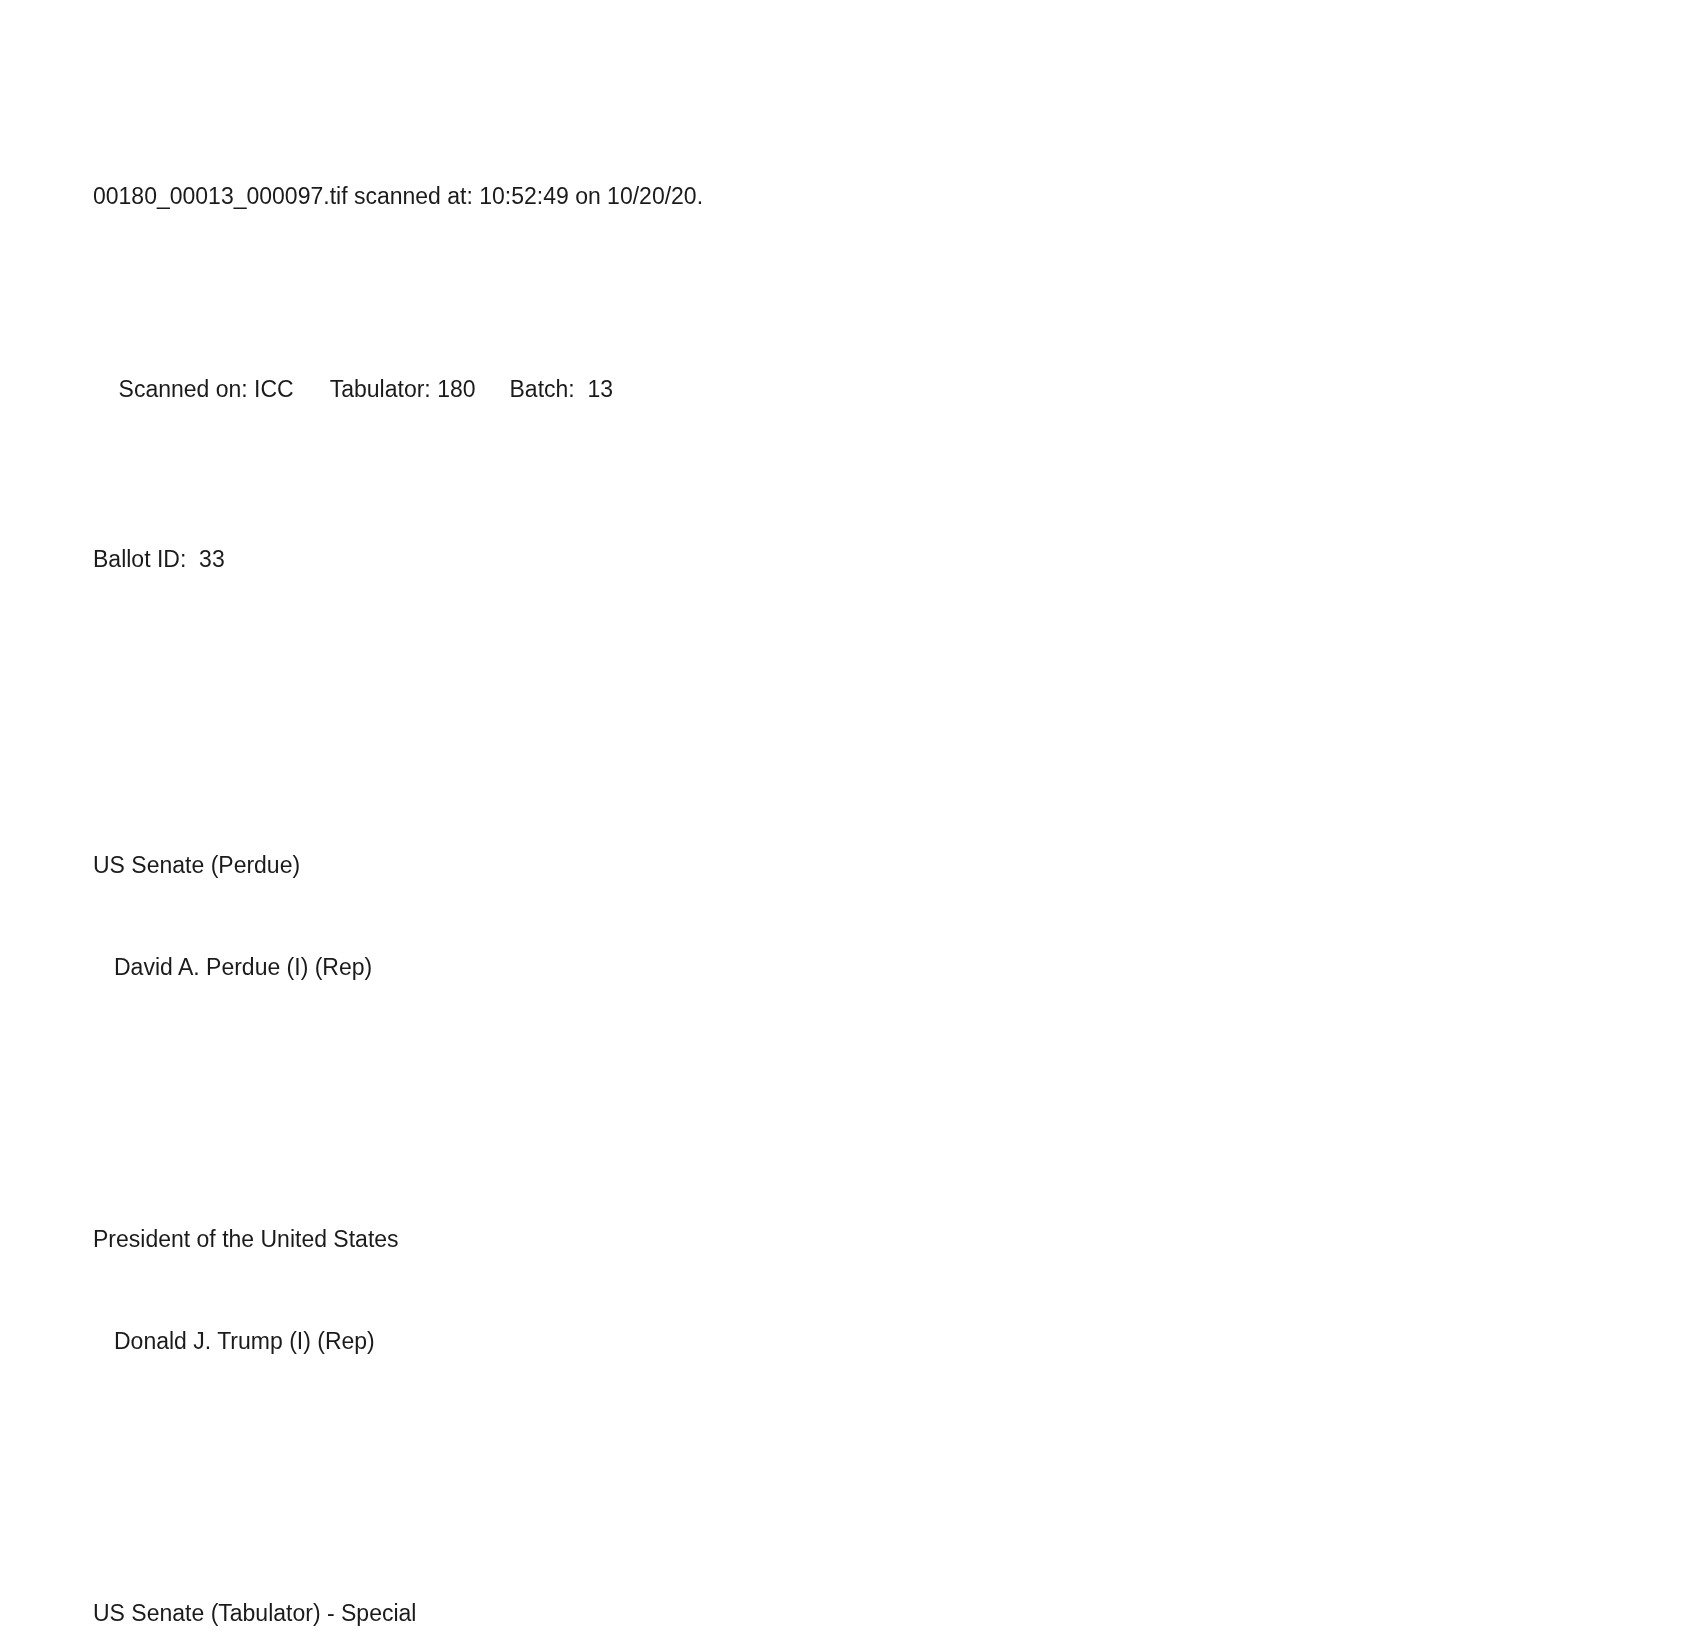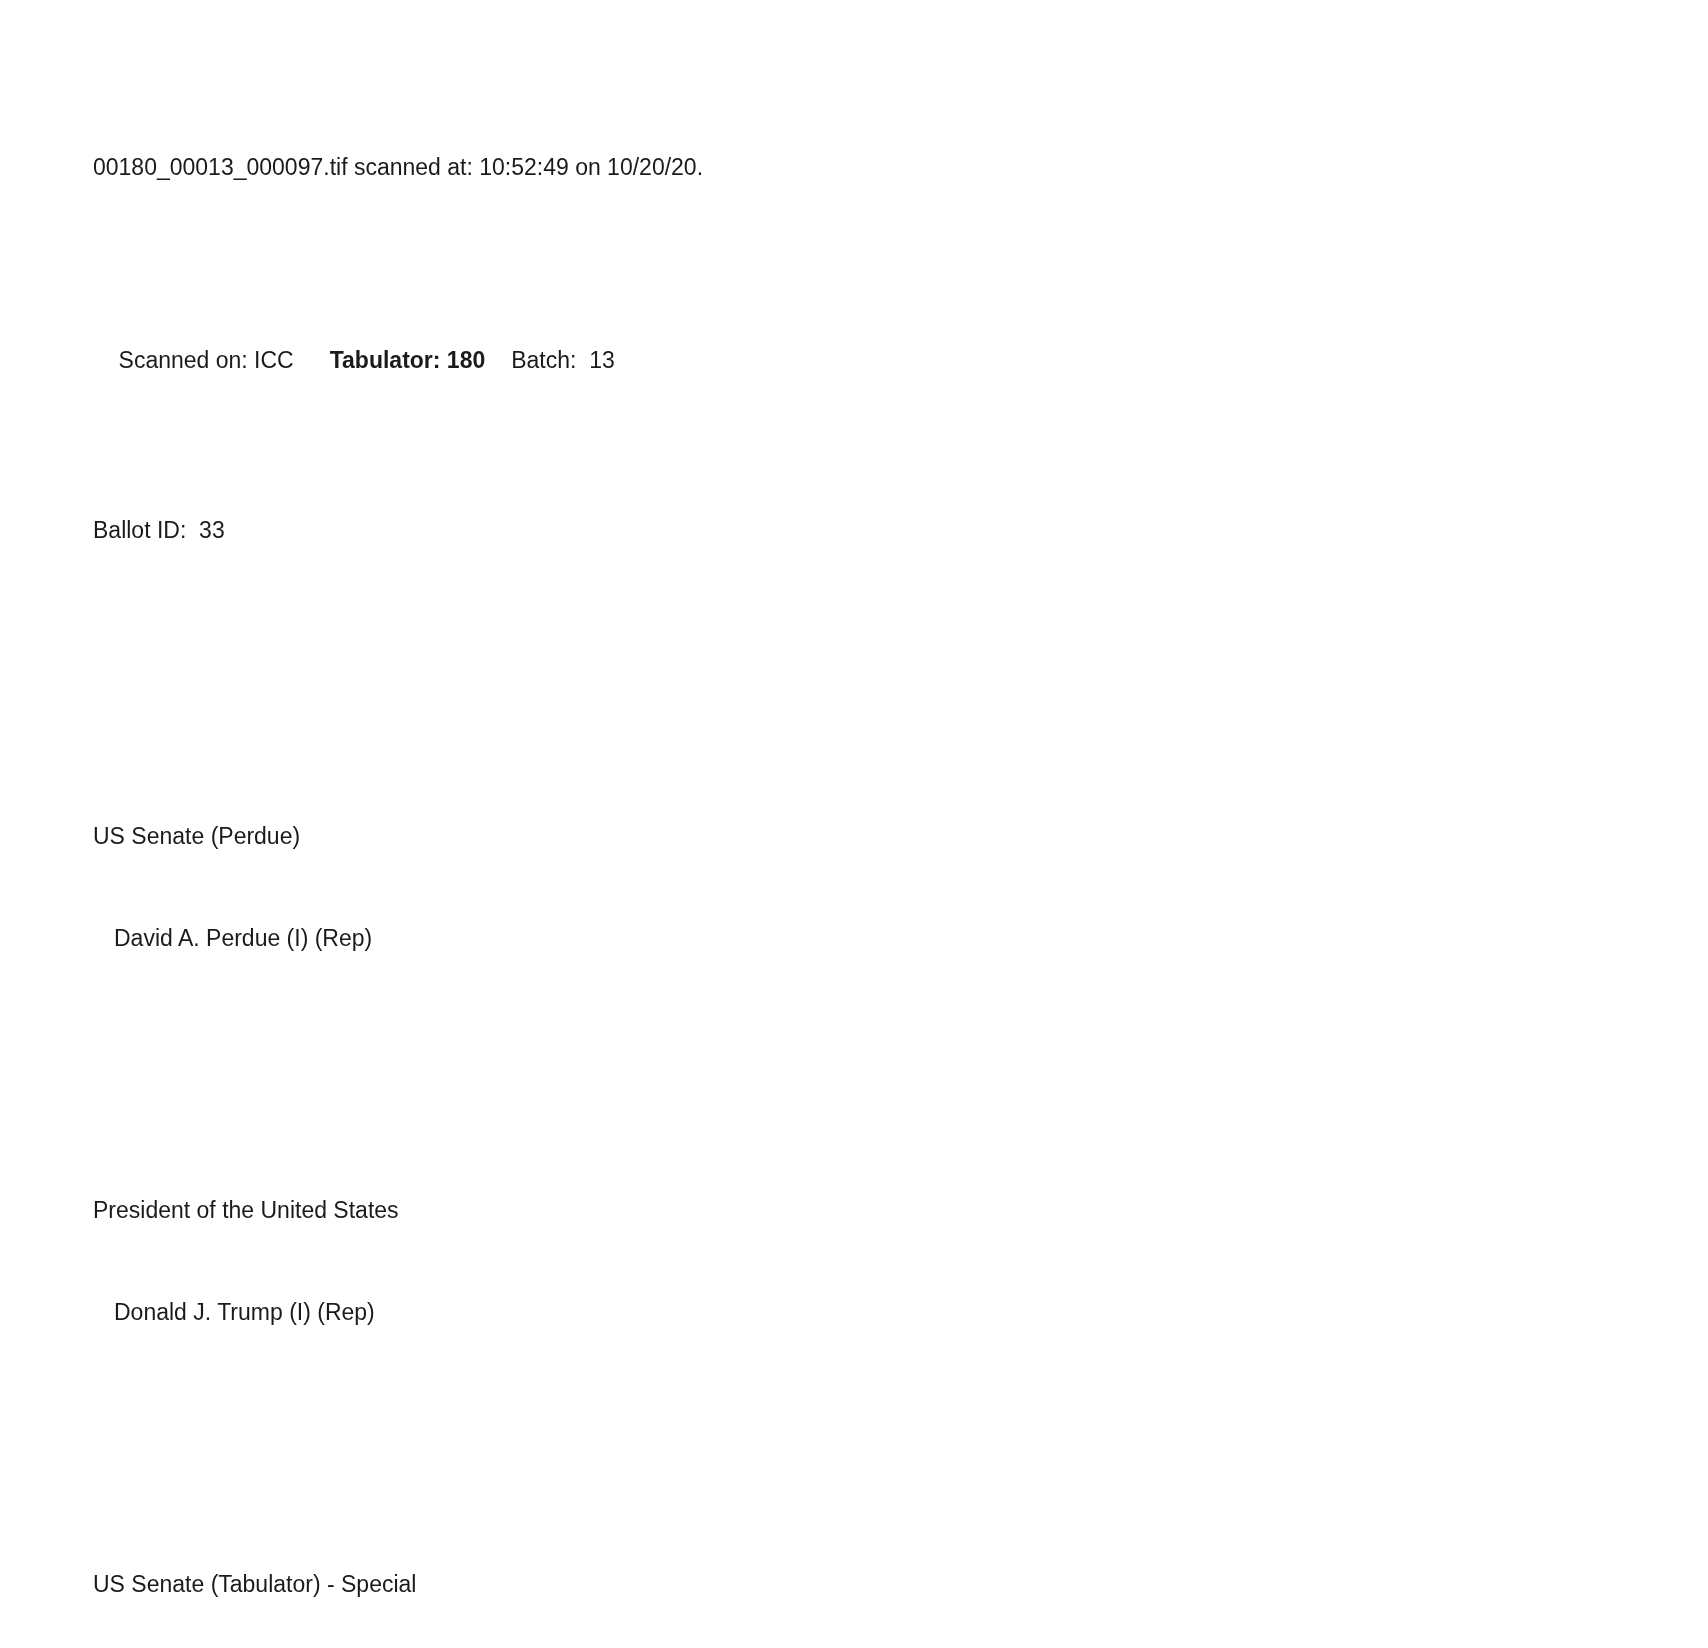--- a/index.html
+++ b/index.html
@@ -19,27 +19,27 @@
     position: absolute;
     left: 93px;
     top: 48px;
     right: 60px;
     font-size: 23px;
     line-height: 34px;
     white-space: pre;
   }
   .filename-line {
     margin-bottom: 23px;
+    margin-top: 29px;
   }
   .meta-row span.gap-a {
     margin-right: 36px;
   }
   .meta-row span.gap-b {
-    margin-right: 26px;
-    font-weight: bold;
+    margin-right: 34px;
   }
   .contest-list {
     margin-top: 34px;
   }
   .contest-title {
     
   }
   .contest-selection {
     padding-left: 21px;
   }

